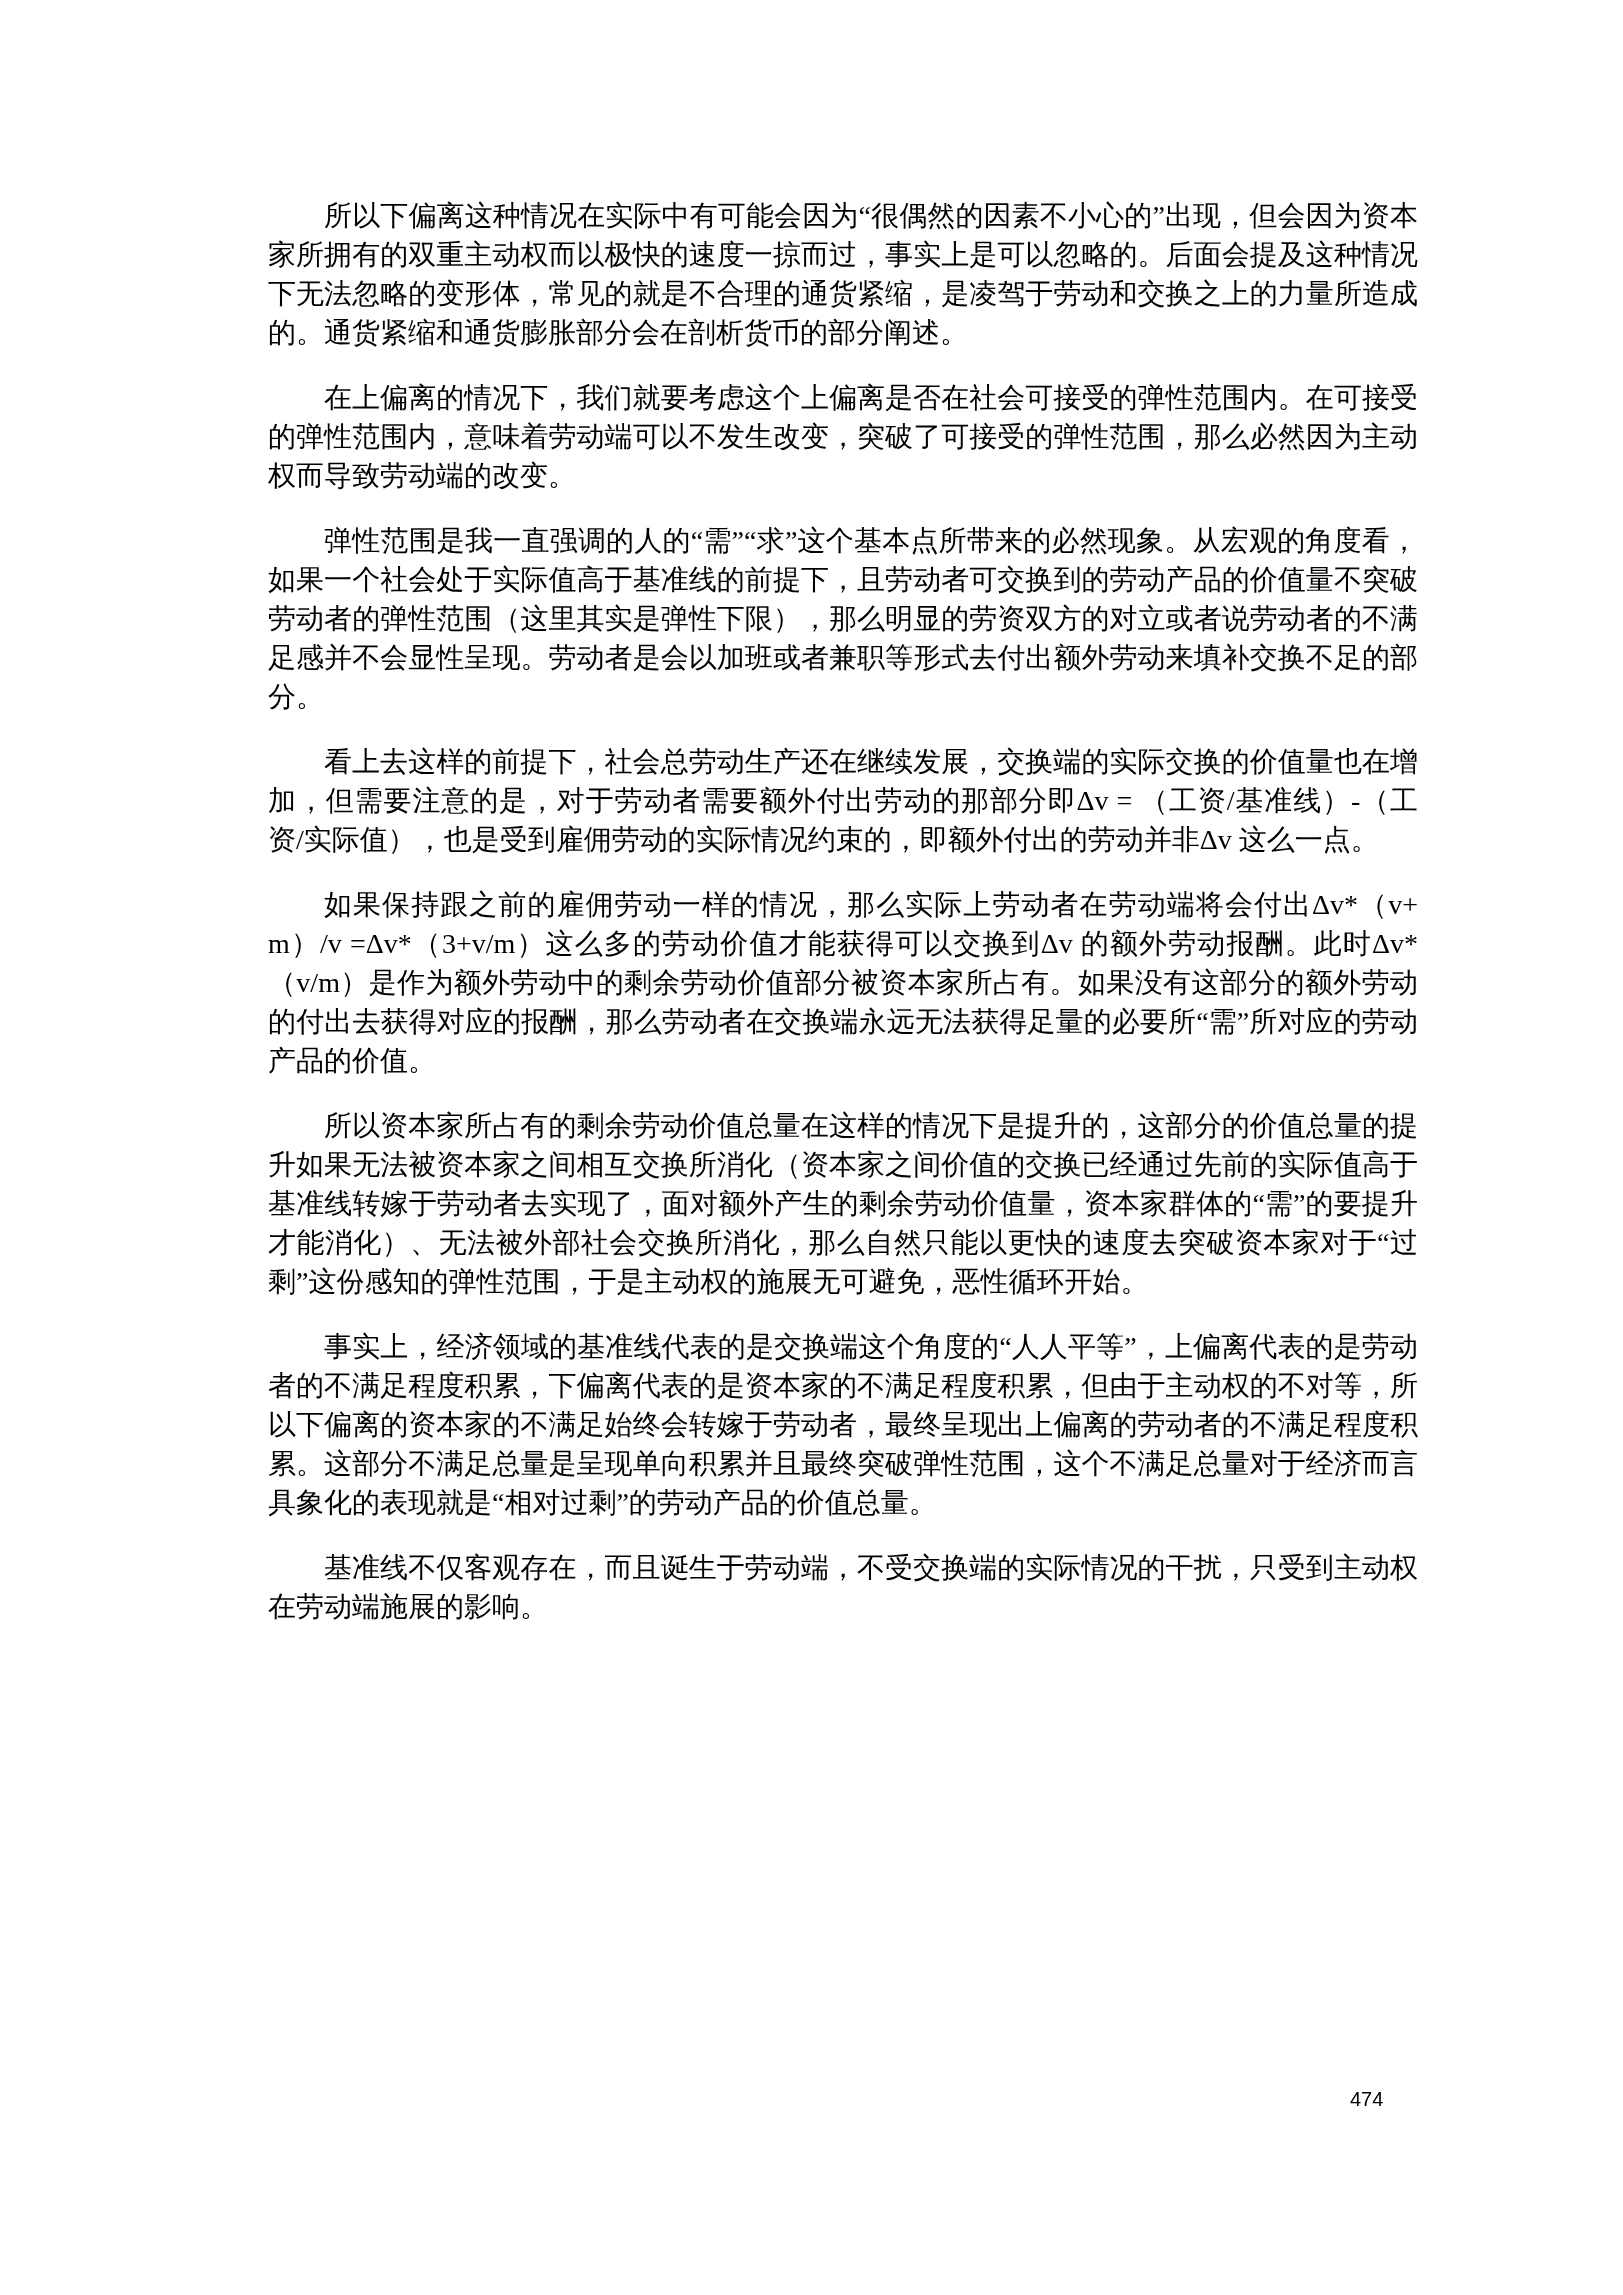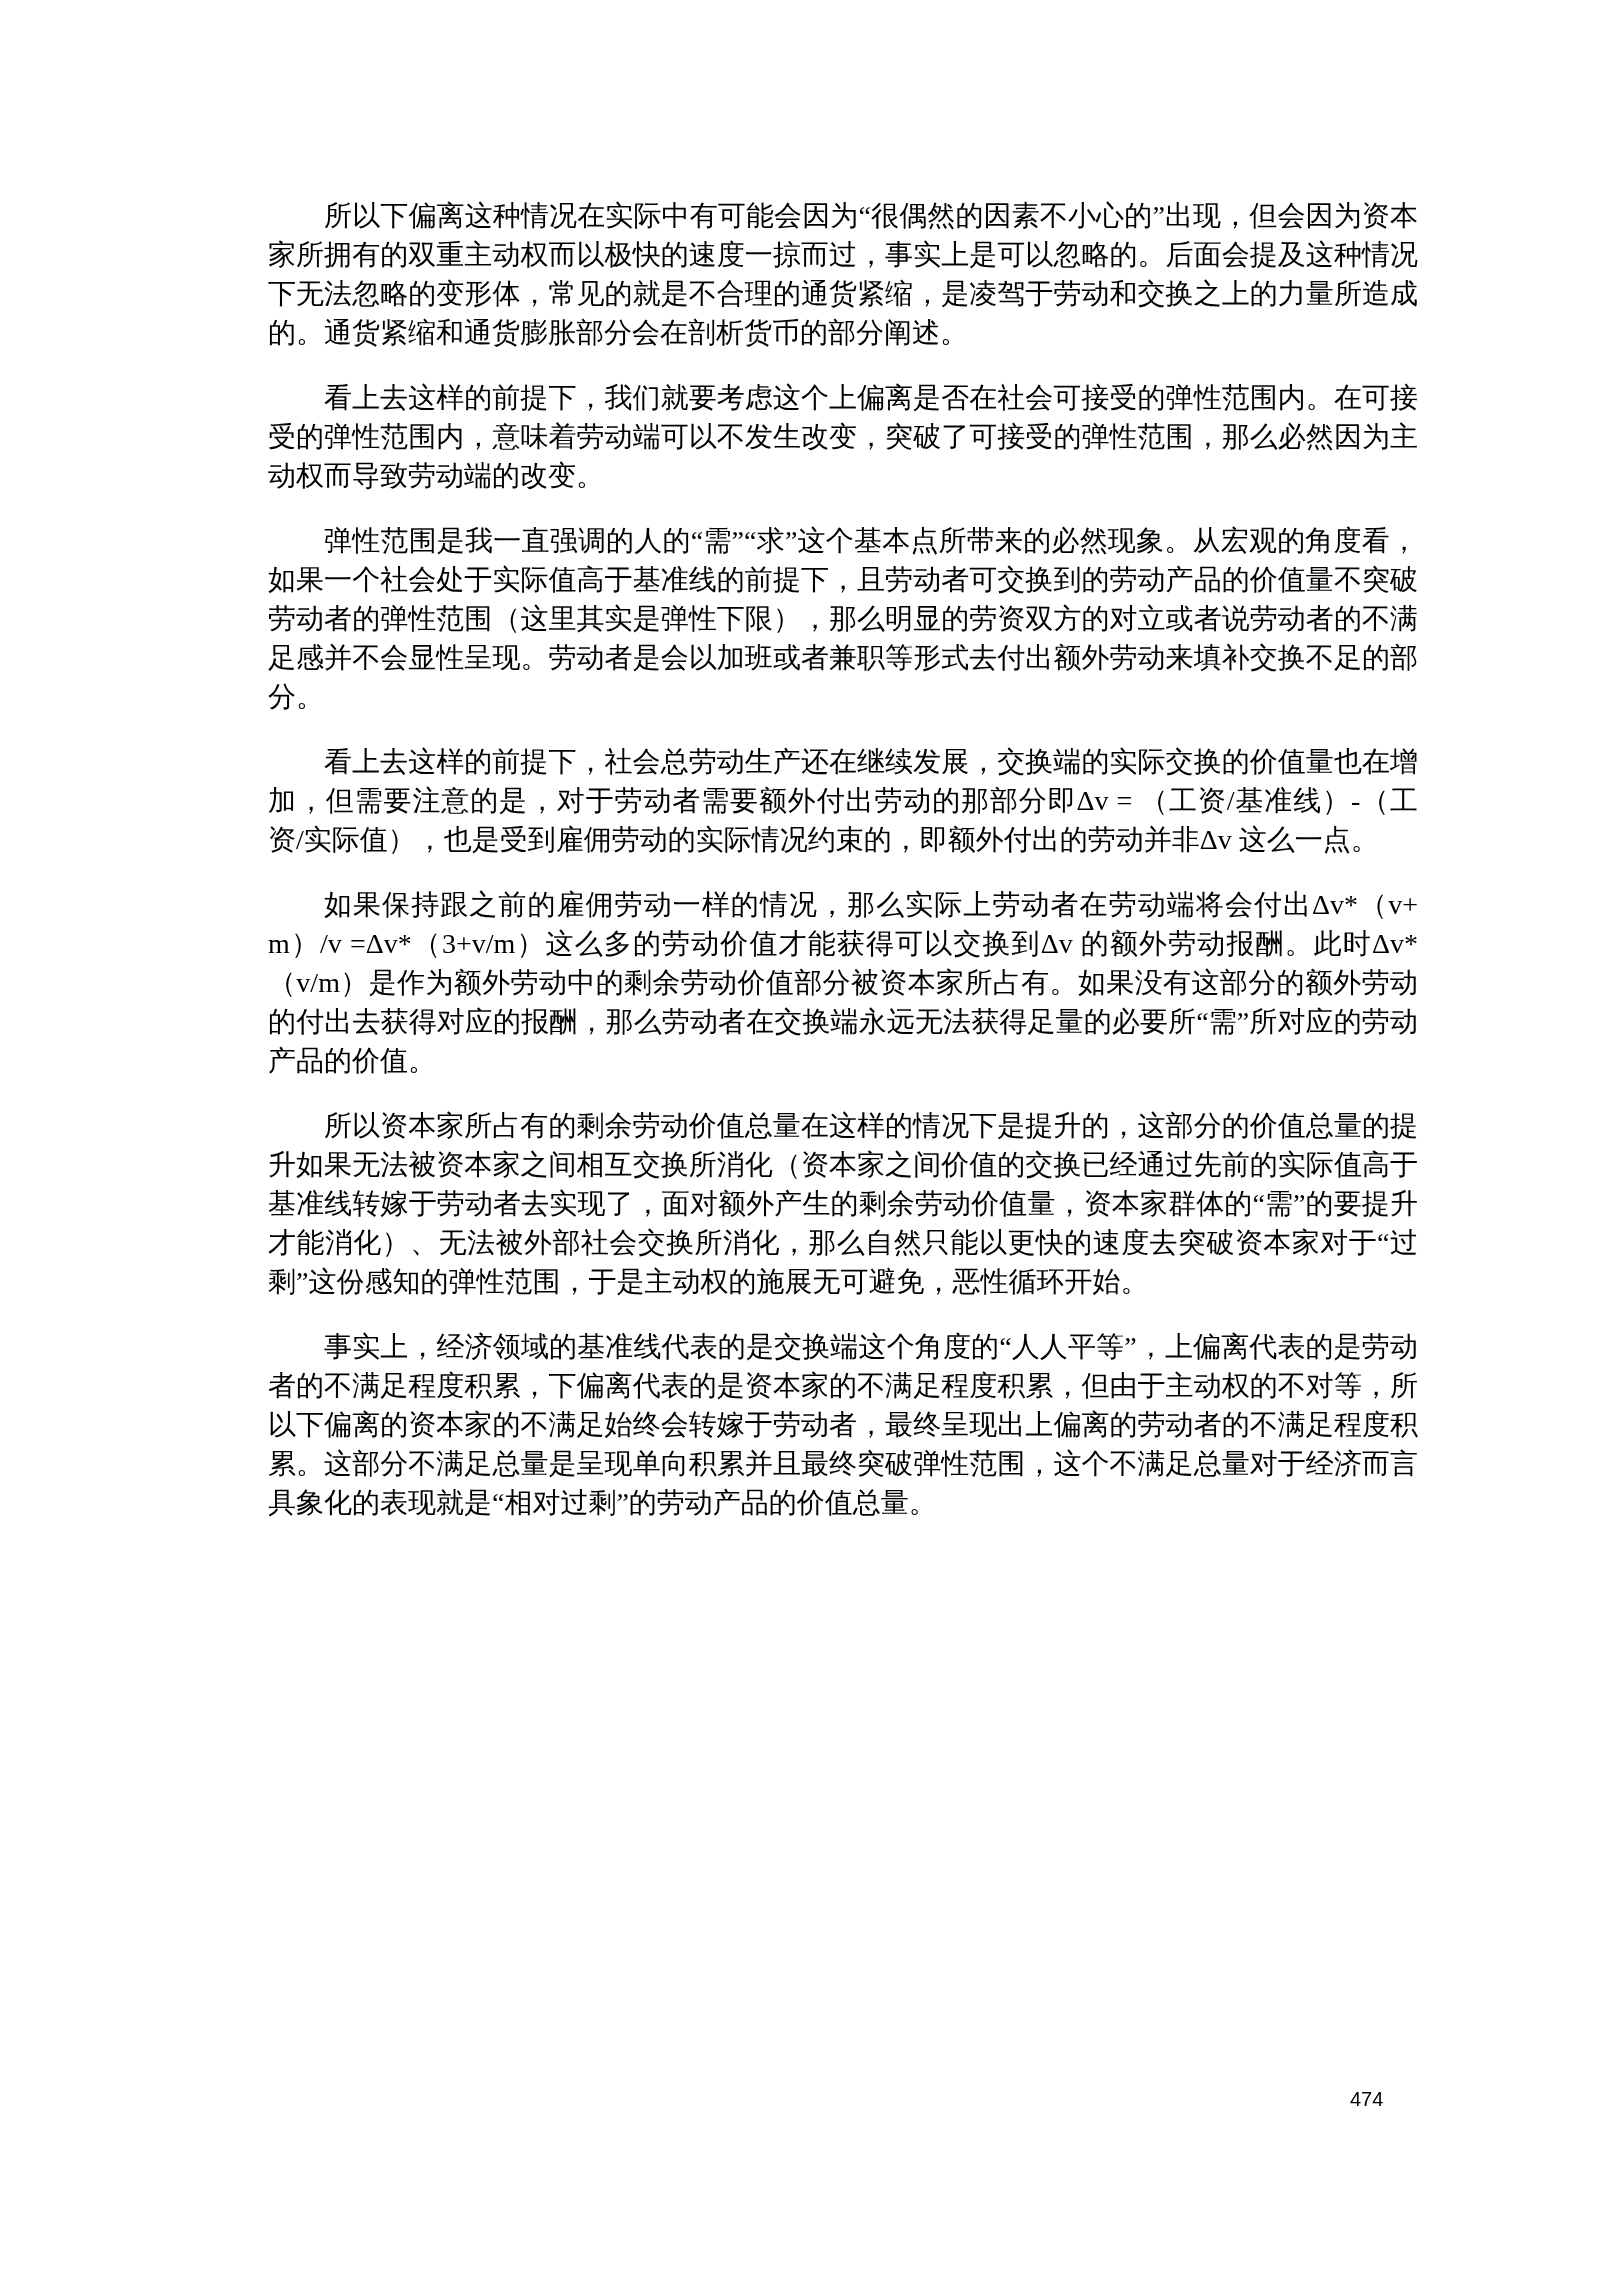--- a/index.html
+++ b/index.html
@@ -46,22 +46,23 @@
     line-height: 27.5px;
     color: #000000;
   }
 </style>
 </head>
 <body>
 
 <div class="page">
   <div class="text-block">
     <p>所以下偏离这种情况在实际中有可能会因为“很偶然的因素不小心的”出现，但会因为资本家所拥有的双重主动权而以极快的速度一掠而过，事实上是可以忽略的。后面会提及这种情况下无法忽略的变形体，常见的就是不合理的通货紧缩，是凌驾于劳动和交换之上的力量所造成的。通货紧缩和通货膨胀部分会在剖析货币的部分阐述。</p>
-    <p>看上去这样的前提下，我们就要考虑这个上偏离是否在社会可接受的弹性范围内。在可接受的弹性范围内，意味着劳动端可以不发生改变，突破了可接受的弹性范围，那么必然因为主动权而导致劳动端的改变。</p>
+    <p>在上偏离的情况下，我们就要考虑这个上偏离是否在社会可接受的弹性范围内。在可接受的弹性范围内，意味着劳动端可以不发生改变，突破了可接受的弹性范围，那么必然因为主动权而导致劳动端的改变。</p>
     <p>弹性范围是我一直强调的人的“需”“求”这个基本点所带来的必然现象。从宏观的角度看，如果一个社会处于实际值高于基准线的前提下，且劳动者可交换到的劳动产品的价值量不突破劳动者的弹性范围（这里其实是弹性下限），那么明显的劳资双方的对立或者说劳动者的不满足感并不会显性呈现。劳动者是会以加班或者兼职等形式去付出额外劳动来填补交换不足的部分。</p>
     <p>看上去这样的前提下，社会总劳动生产还在继续发展，交换端的实际交换的价值量也在增加，但需要注意的是，对于劳动者需要额外付出劳动的那部分即Δv = （工资/基准线）-（工资/实际值），也是受到雇佣劳动的实际情况约束的，即额外付出的劳动并非Δv 这么一点。</p>
     <p>如果保持跟之前的雇佣劳动一样的情况，那么实际上劳动者在劳动端将会付出Δv*（v+m）/v =Δv*（3+v/m）这么多的劳动价值才能获得可以交换到Δv 的额外劳动报酬。此时Δv*（v/m）是作为额外劳动中的剩余劳动价值部分被资本家所占有。如果没有这部分的额外劳动的付出去获得对应的报酬，那么劳动者在交换端永远无法获得足量的必要所“需”所对应的劳动产品的价值。</p>
     <p>所以资本家所占有的剩余劳动价值总量在这样的情况下是提升的，这部分的价值总量的提升如果无法被资本家之间相互交换所消化（资本家之间价值的交换已经通过先前的实际值高于基准线转嫁于劳动者去实现了，面对额外产生的剩余劳动价值量，资本家群体的“需”的要提升才能消化）、无法被外部社会交换所消化，那么自然只能以更快的速度去突破资本家对于“过剩”这份感知的弹性范围，于是主动权的施展无可避免，恶性循环开始。</p>
     <p>事实上，经济领域的基准线代表的是交换端这个角度的“人人平等”，上偏离代表的是劳动者的不满足程度积累，下偏离代表的是资本家的不满足程度积累，但由于主动权的不对等，所以下偏离的资本家的不满足始终会转嫁于劳动者，最终呈现出上偏离的劳动者的不满足程度积累。这部分不满足总量是呈现单向积累并且最终突破弹性范围，这个不满足总量对于经济而言具象化的表现就是“相对过剩”的劳动产品的价值总量。</p>
+    <p>基准线不仅客观存在，而且诞生于劳动端，不受交换端的实际情况的干扰，只受到主动权在劳动端施展的影响。</p>
   </div>
   <div class="page-number">474</div>
 </div>
 
 
 </body></html>

